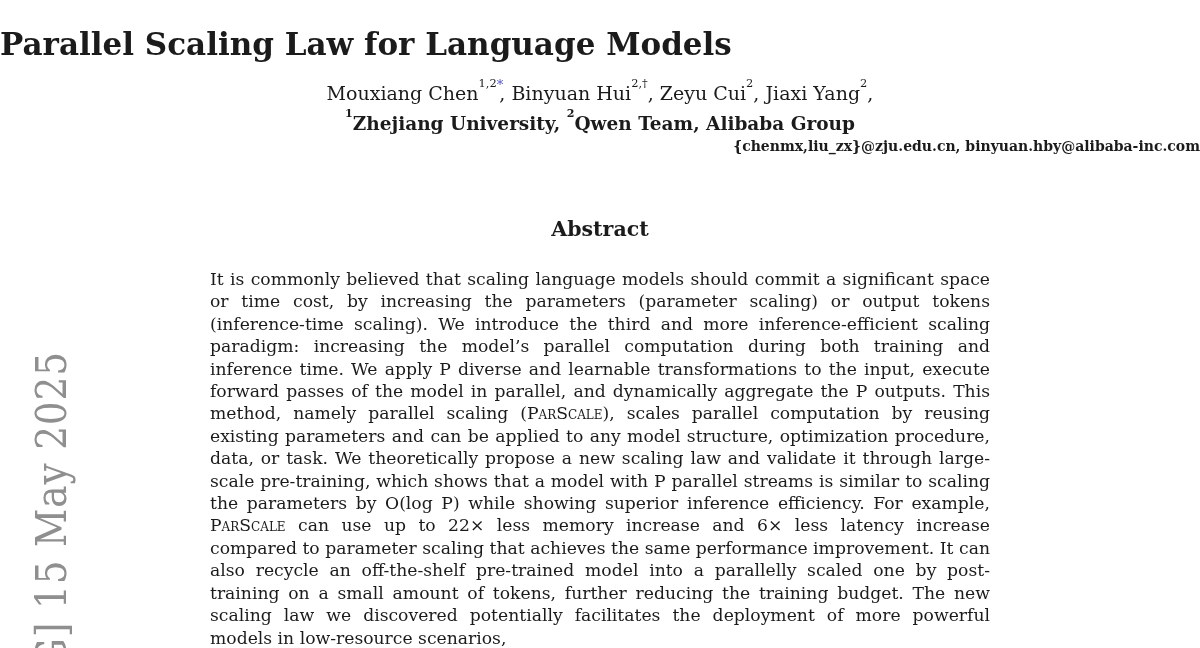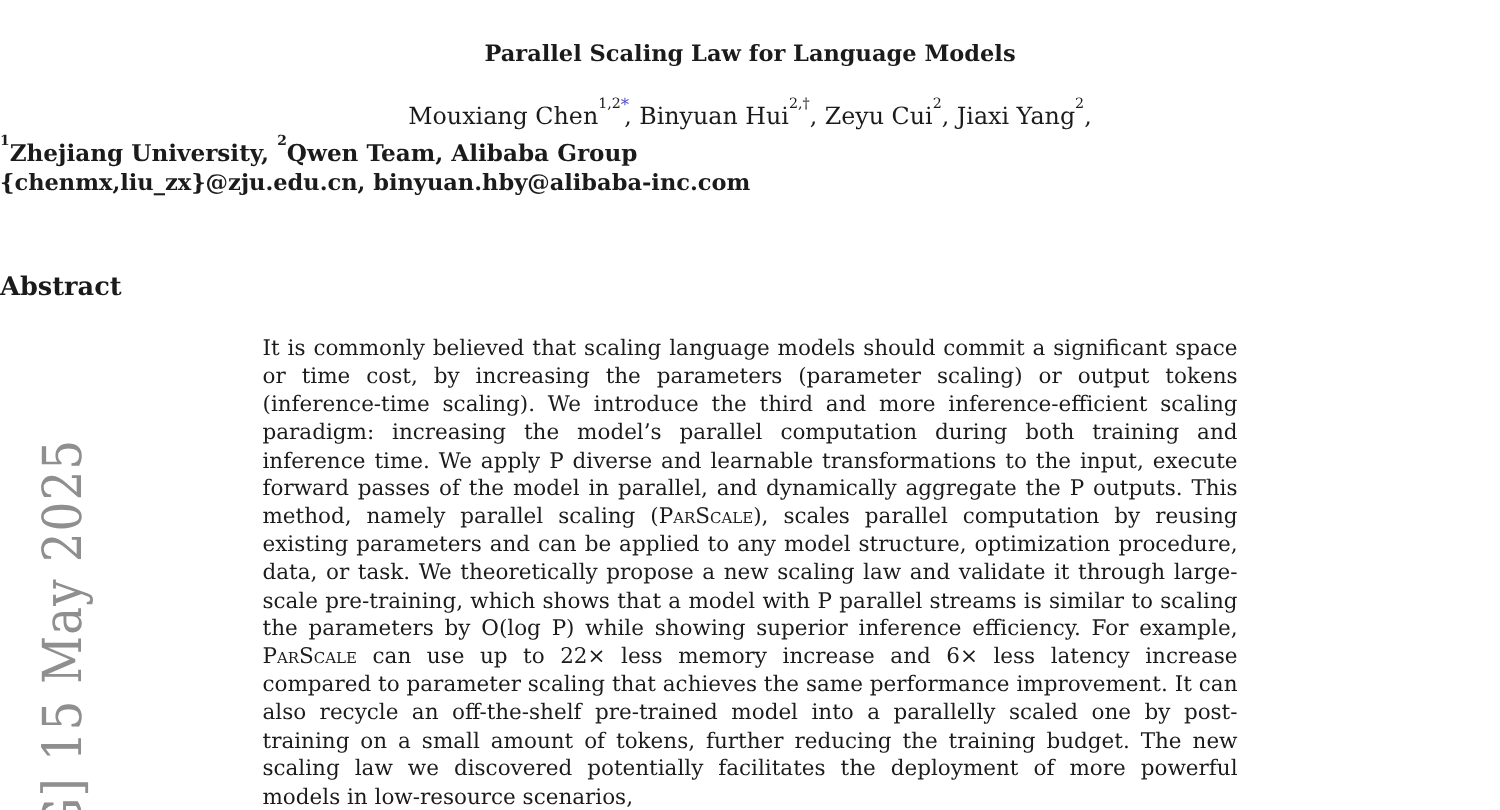--- a/index.html
+++ b/index.html
@@ -9,28 +9,28 @@
     font-family:"DejaVu Serif", serif;
     position:relative;
   }
   .watermark{
     position:absolute;left:26px;top:668px;
     transform-origin:0 0;
     transform:rotate(-90deg) scaleX(0.87);
     font-size:43px;letter-spacing:1px;
     color:#8f8f8f;white-space:nowrap;
   }
-  .title{padding-top:29px;text-align:center;font-weight:bold;font-size:18px;line-height:30px}
+  .title{padding-top:29px;font-weight:bold;font-size:31px;line-height:30px}
   .authors{margin-top:22px}
   .author-line{text-align:center;font-size:19px;line-height:25px}
   sup{font-size:0.6em;line-height:0;position:relative;top:-0.5em}
   sup.star{color:#5353c8;top:-0.28em;margin-right:-4px;font-size:0.7em}
-  .affil{margin-top:6px;text-align:left;font-weight:bold;font-size:18.5px;line-height:23px}
-  .emails{text-align:left;font-weight:bold;font-size:18px;line-height:23px}
-  .abs-head{margin-top:58px;font-weight:bold;font-size:20.5px;line-height:26px}
+  .affil{margin-top:6px;text-align:center;font-weight:bold;font-size:18.5px;line-height:23px}
+  .emails{text-align:right;font-weight:bold;font-size:14px;line-height:23px}
+  .abs-head{margin-top:58px;text-align:center;font-weight:bold;font-size:20.5px;line-height:26px}
   .abs-body{width:780px;margin:26px auto 0;text-align:justify;font-size:17.2px;line-height:22.4px}
   .seg-i{}
   .seg-sc{font-variant:small-caps}
 </style>
 </head>
 <body>
 
 <div class="page">
 
   <div class="watermark">G] 15 May 2025</div>

